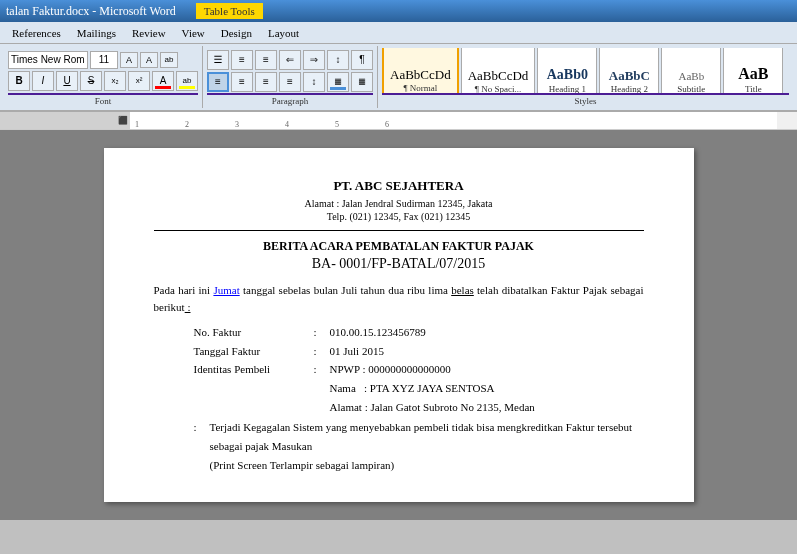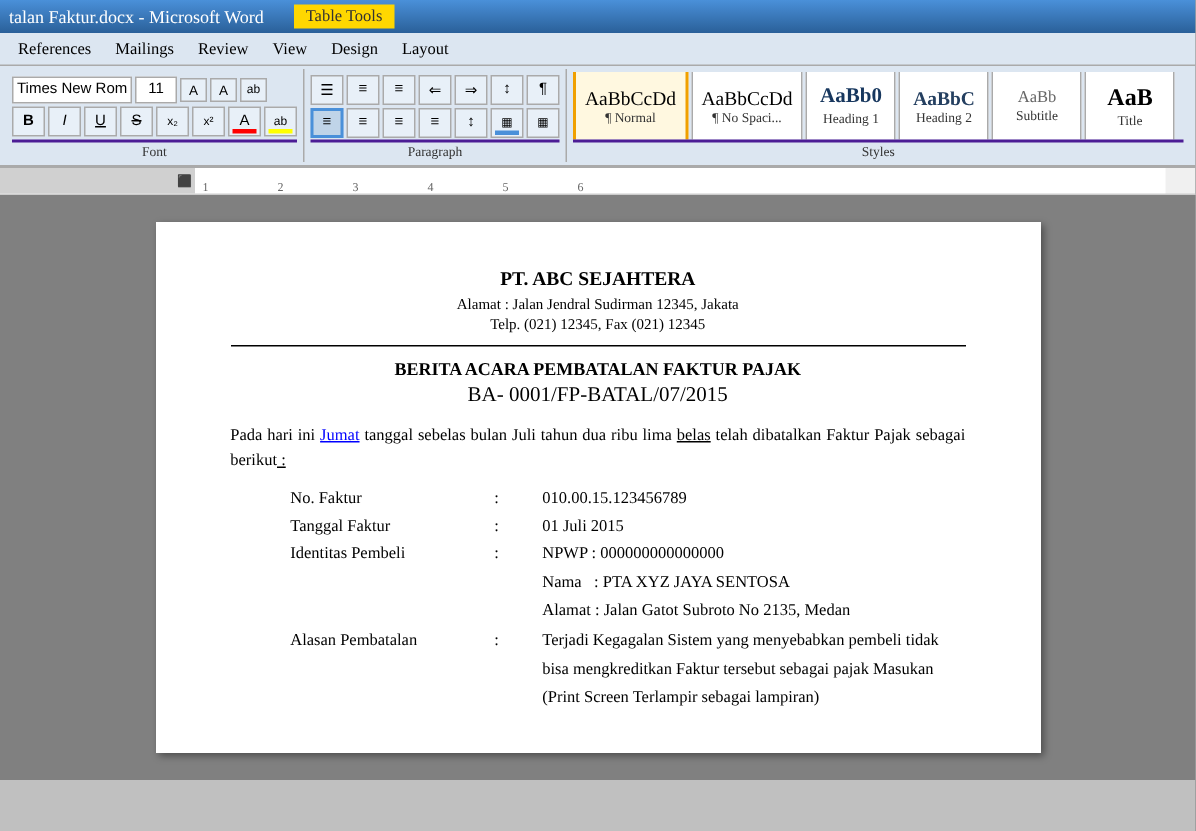--- a/index.html
+++ b/index.html
@@ -68,21 +68,21 @@
       border: 1px solid #aaa;
       font-size: 9px;
       padding: 2px 6px;
       cursor: pointer;
       text-align: center;
       min-width: 60px;
       height: 52px;
       display: flex;
       flex-direction: column;
       align-items: center;
-      justify-content: center;
+      justify-content: flex-end;
     }
 
     .style-btn.active {
       border: 2px solid #f0a000;
       background: #fff8e0;
     }
 
     .style-btn .preview-text {
       font-size: 14px;
       line-height: 1.2;
@@ -179,21 +179,21 @@
 
     .detail-table {
       margin-left: 40px;
       margin-top: 4px;
       font-size: 11px;
       line-height: 1.7;
     }
 
     .detail-row {
       display: flex;
-      gap: 16px;
+      gap: 0;
     }
 
     .detail-label {
       width: 120px;
       vertical-align: top;
     }
 
     .detail-colon {
       width: 16px;
     }
@@ -451,21 +451,20 @@
         <span class="detail-label" style="vertical-align:top;">Identitas Pembeli</span>
         <span class="detail-colon">:</span>
         <span class="detail-value">
           NPWP : 000000000000000<br>
           Nama&nbsp;&nbsp;&nbsp;: PTA XYZ JAYA SENTOSA<br>
           Alamat : Jalan Gatot Subroto No 2135, Medan
         </span>
       </div>
 
       <div class="detail-row" style="margin-top:2px;">
-        <span class="detail-label" style="vertical-align:top;">Alasan Pembatalan</span>
         <span class="detail-colon">:</span>
         <span class="detail-value">
           Terjadi Kegagalan Sistem yang menyebabkan pembeli tidak bisa mengkreditkan Faktur tersebut sebagai pajak Masukan<br>
           (Print Screen Terlampir sebagai lampiran)
         </span>
       </div>
 
     </div>
 
   </div>

